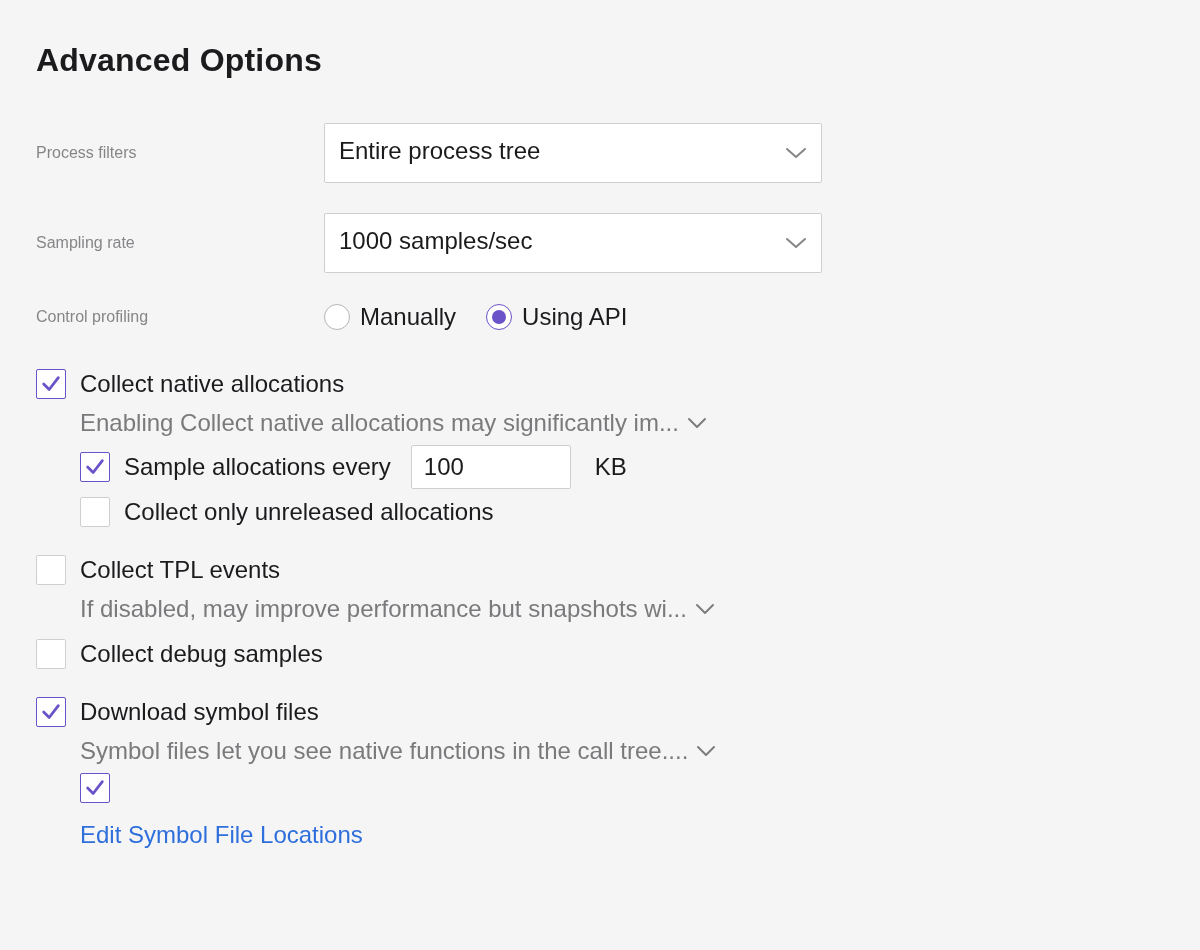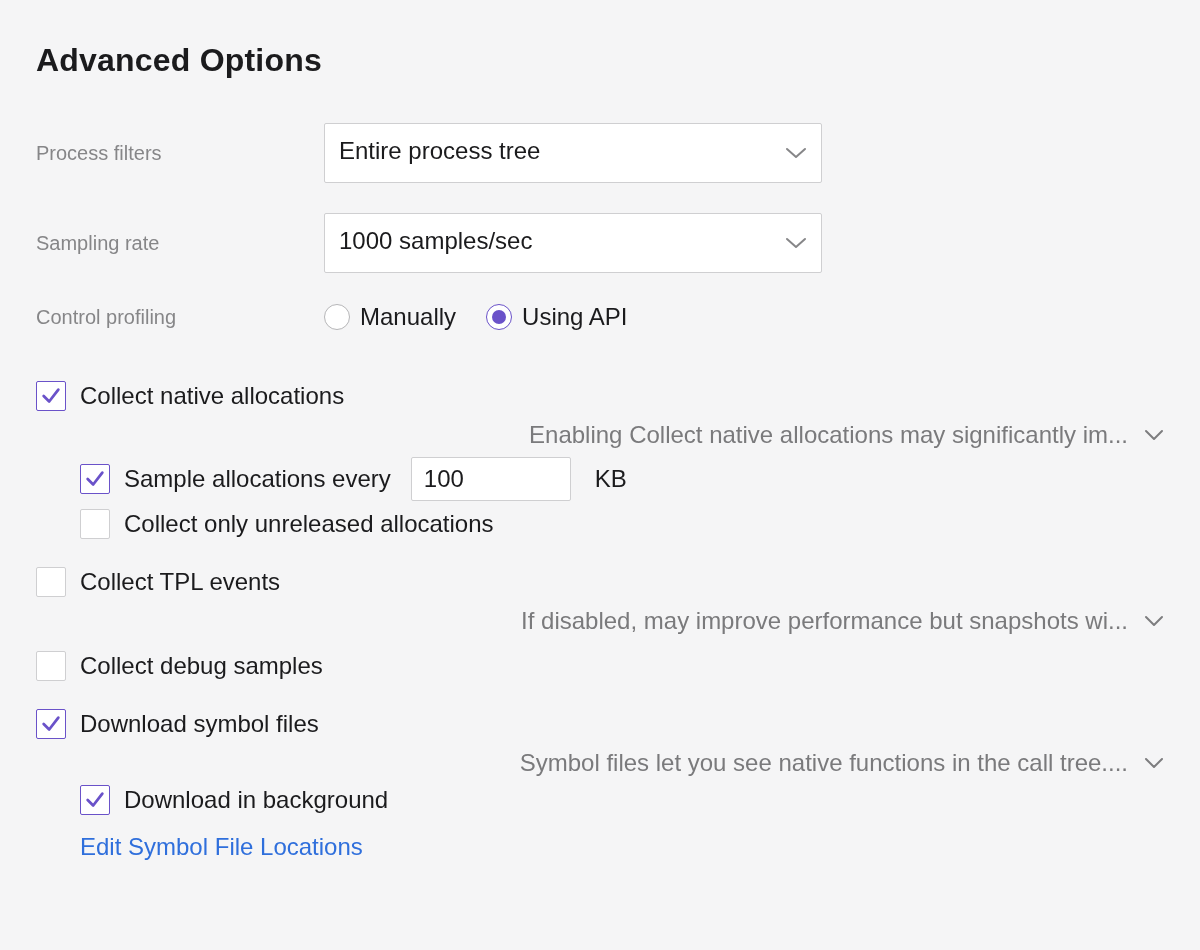--- a/index.html
+++ b/index.html
@@ -35,21 +35,21 @@
   }
   .row{
     display:flex;
     align-items:center;
     margin-bottom:30px;
   }
   .row-label{
     width:288px;
     flex:0 0 288px;
     color:var(--muted);
-    font-size:20px;
+    font-size:16px;
   }
   .select{
     position:relative;
     width:498px;height:60px;
     background:var(--white);
     border:1px solid var(--border-light);
     border-radius:2px;
     display:flex;align-items:center;
     padding:0 50px 4px 14px;
     font-size:24px;color:var(--text);
@@ -90,22 +90,21 @@
   }
   .chk.checked{border-color:var(--accent);}
   .chk svg{display:none;}
   .chk.checked svg{display:block;}
   .chk svg path{stroke:var(--accent-check);stroke-width:3;fill:none;stroke-linecap:round;stroke-linejoin:round;}
   .chk-label{font-size:24px;color:var(--text);}
 
   .desc-row{
     display:flex;align-items:center;
     margin:10px 0 8px 44px;
-    gap:16px;
-    justify-content:flex-end;
+    gap:8px;
   }
   .desc{
     color:var(--muted2);
     font-size:24px;
     white-space:nowrap;overflow:hidden;text-overflow:ellipsis;
     max-width:740px;
   }
   .expand{
     flex:0 0 auto;cursor:pointer;display:flex;align-items:center;
   }
@@ -151,21 +150,21 @@
   <div class="row">
     <div class="row-label">Sampling rate</div>
     <div class="select">
       <span>1000  samples/sec</span>
       <svg class="chev" width="22" height="14" viewBox="0 0 22 14">
           <path d="M2 3 L11 11 L20 3"></path>
         </svg>
     </div>
   </div>
 
-  <div class="row" style="margin-bottom:50px;">
+  <div class="row" style="margin-bottom:38px;">
     <div class="row-label">Control profiling</div>
     <div class="radios">
       <div class="radio">
         <span class="ring"></span>
         <span class="rlabel">Manually</span>
       </div>
       <div class="radio selected">
         <span class="ring">
             <span class="dot"></span>
           </span>
@@ -260,21 +259,20 @@
             </svg>
         </span>
       </div>
       <div class="sub">
         <div class="chk-row">
           <div class="chk checked">
             <svg width="22" height="22" viewBox="0 0 24 24">
                 <path d="M4 12 L10 18 L20 5"></path>
               </svg>
           </div>
-          <span class="chk-label">Download in background</span>
         </div>
       </div>
       <div class="spacer-sm"></div>
       <span class="link">Edit Symbol File Locations</span>
     </div>
 
   </div>
 </div>
 
 </body></html>

